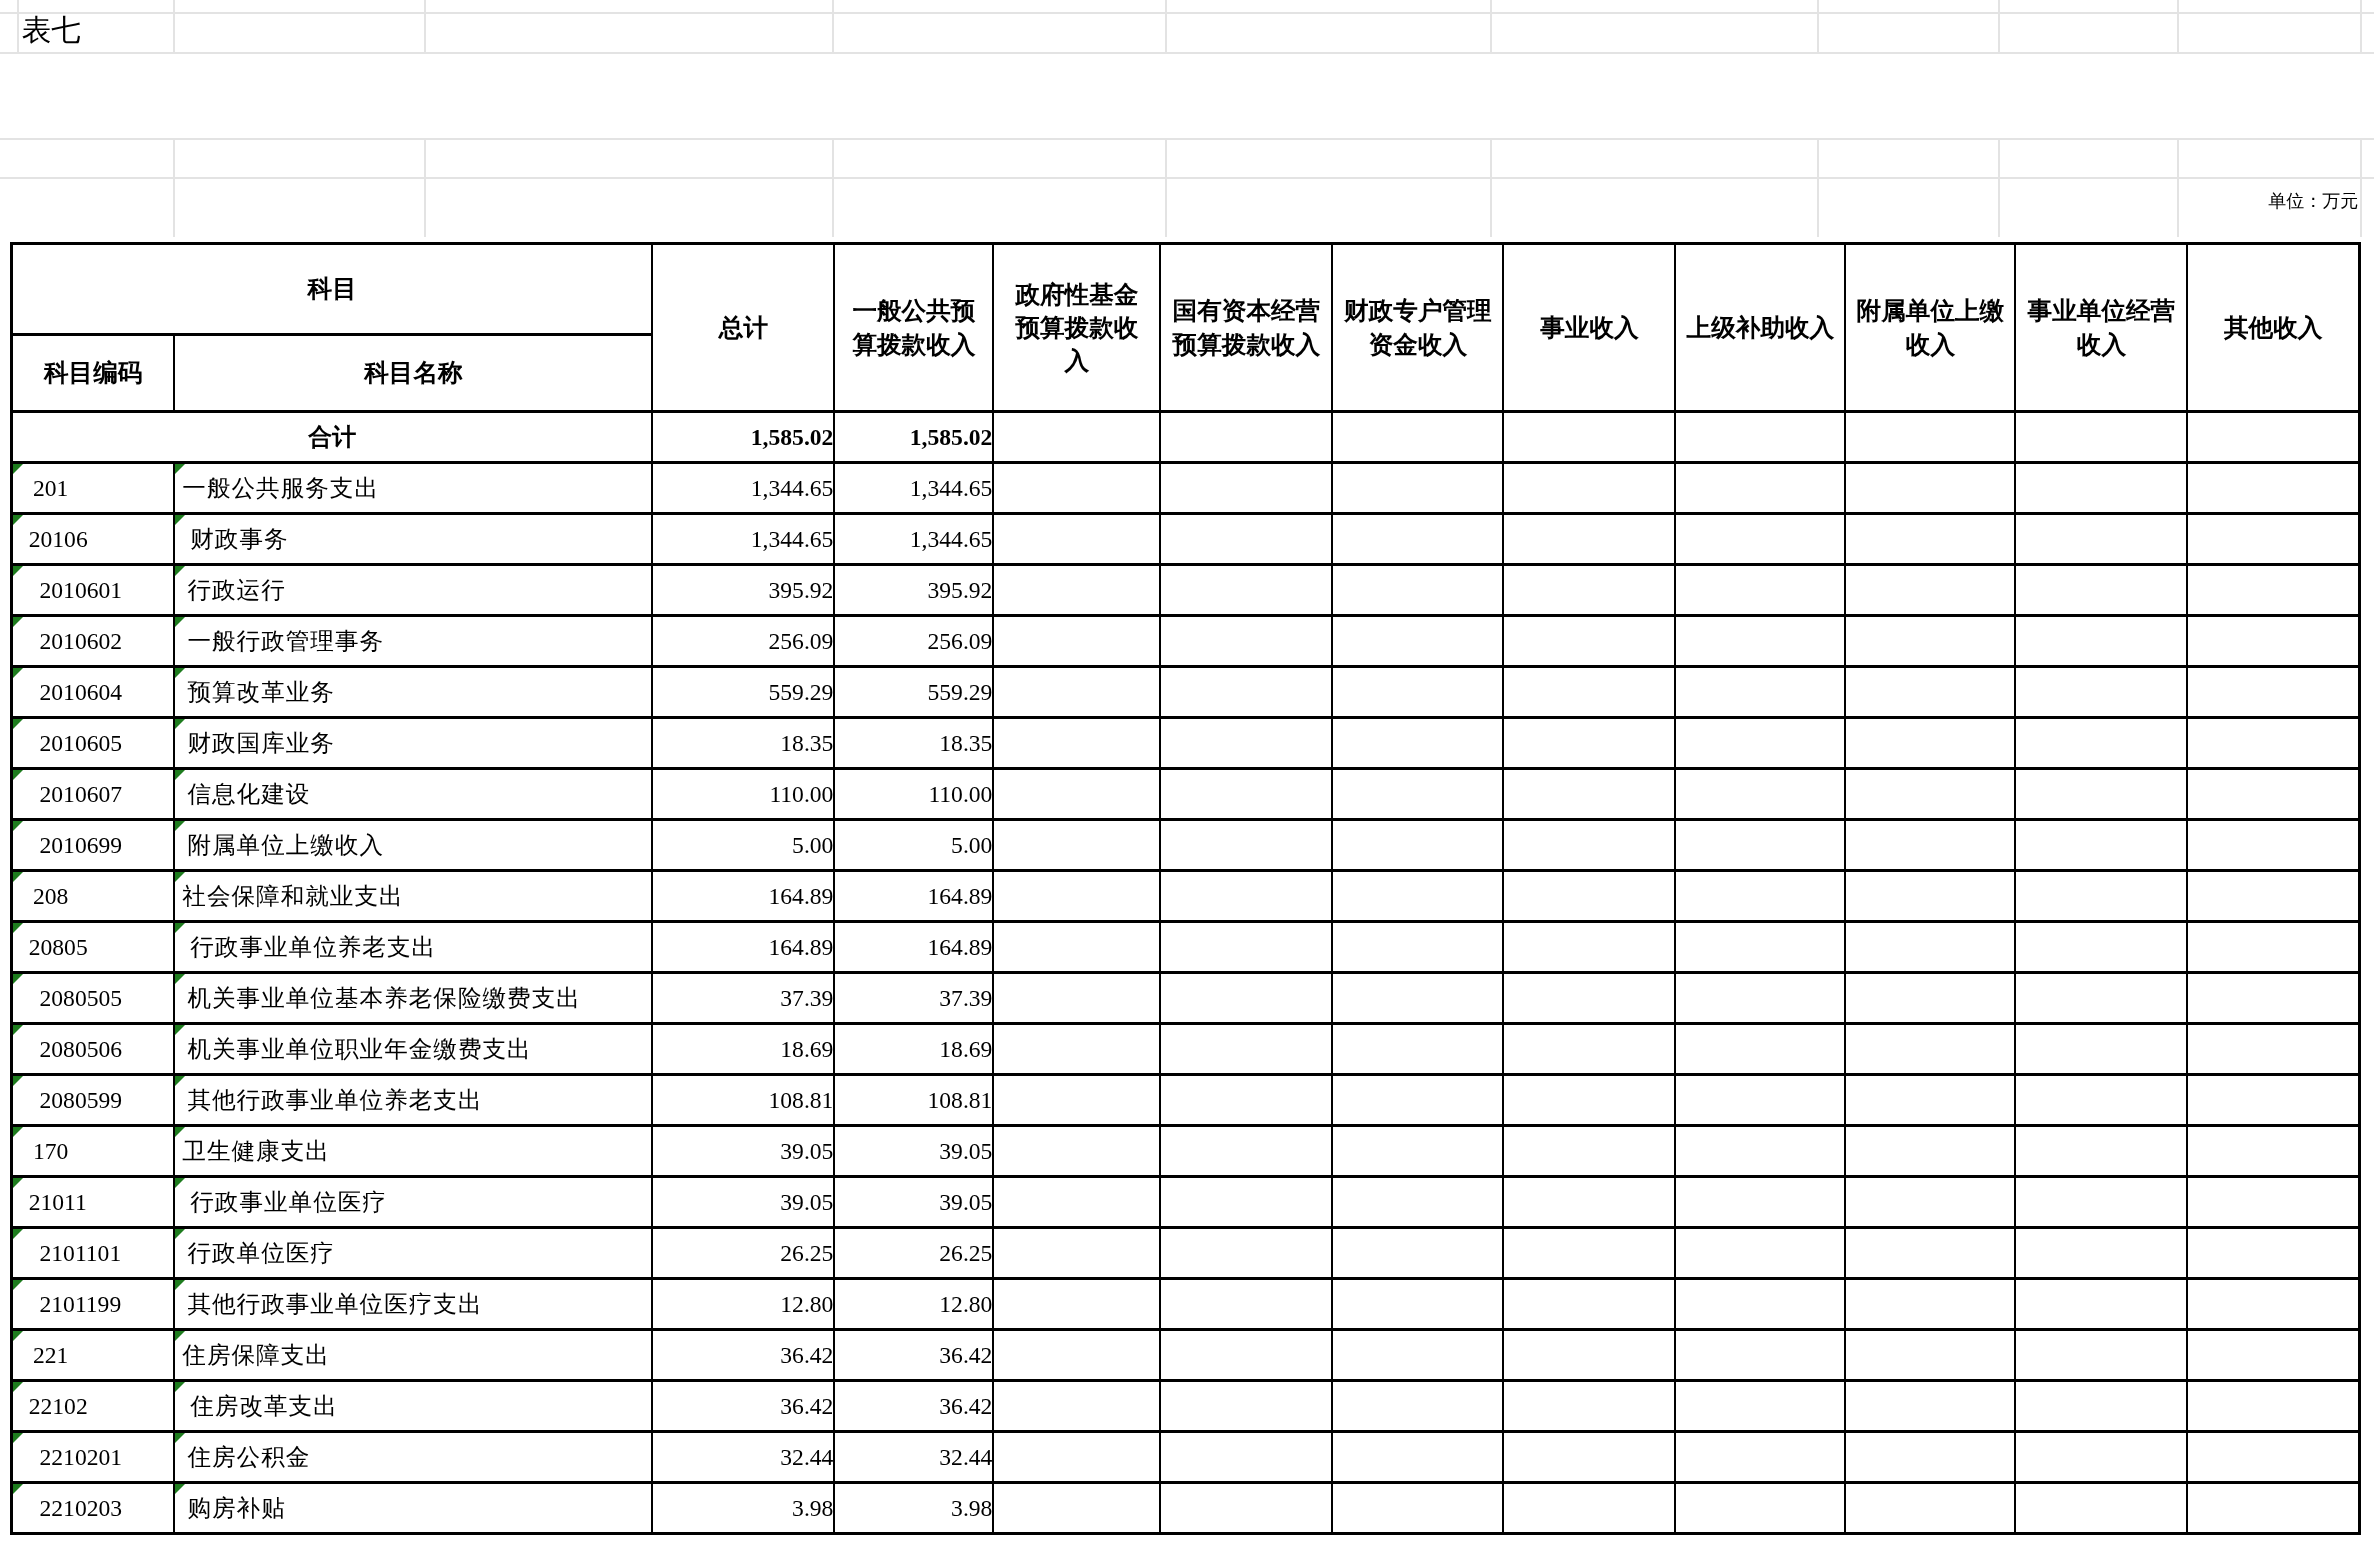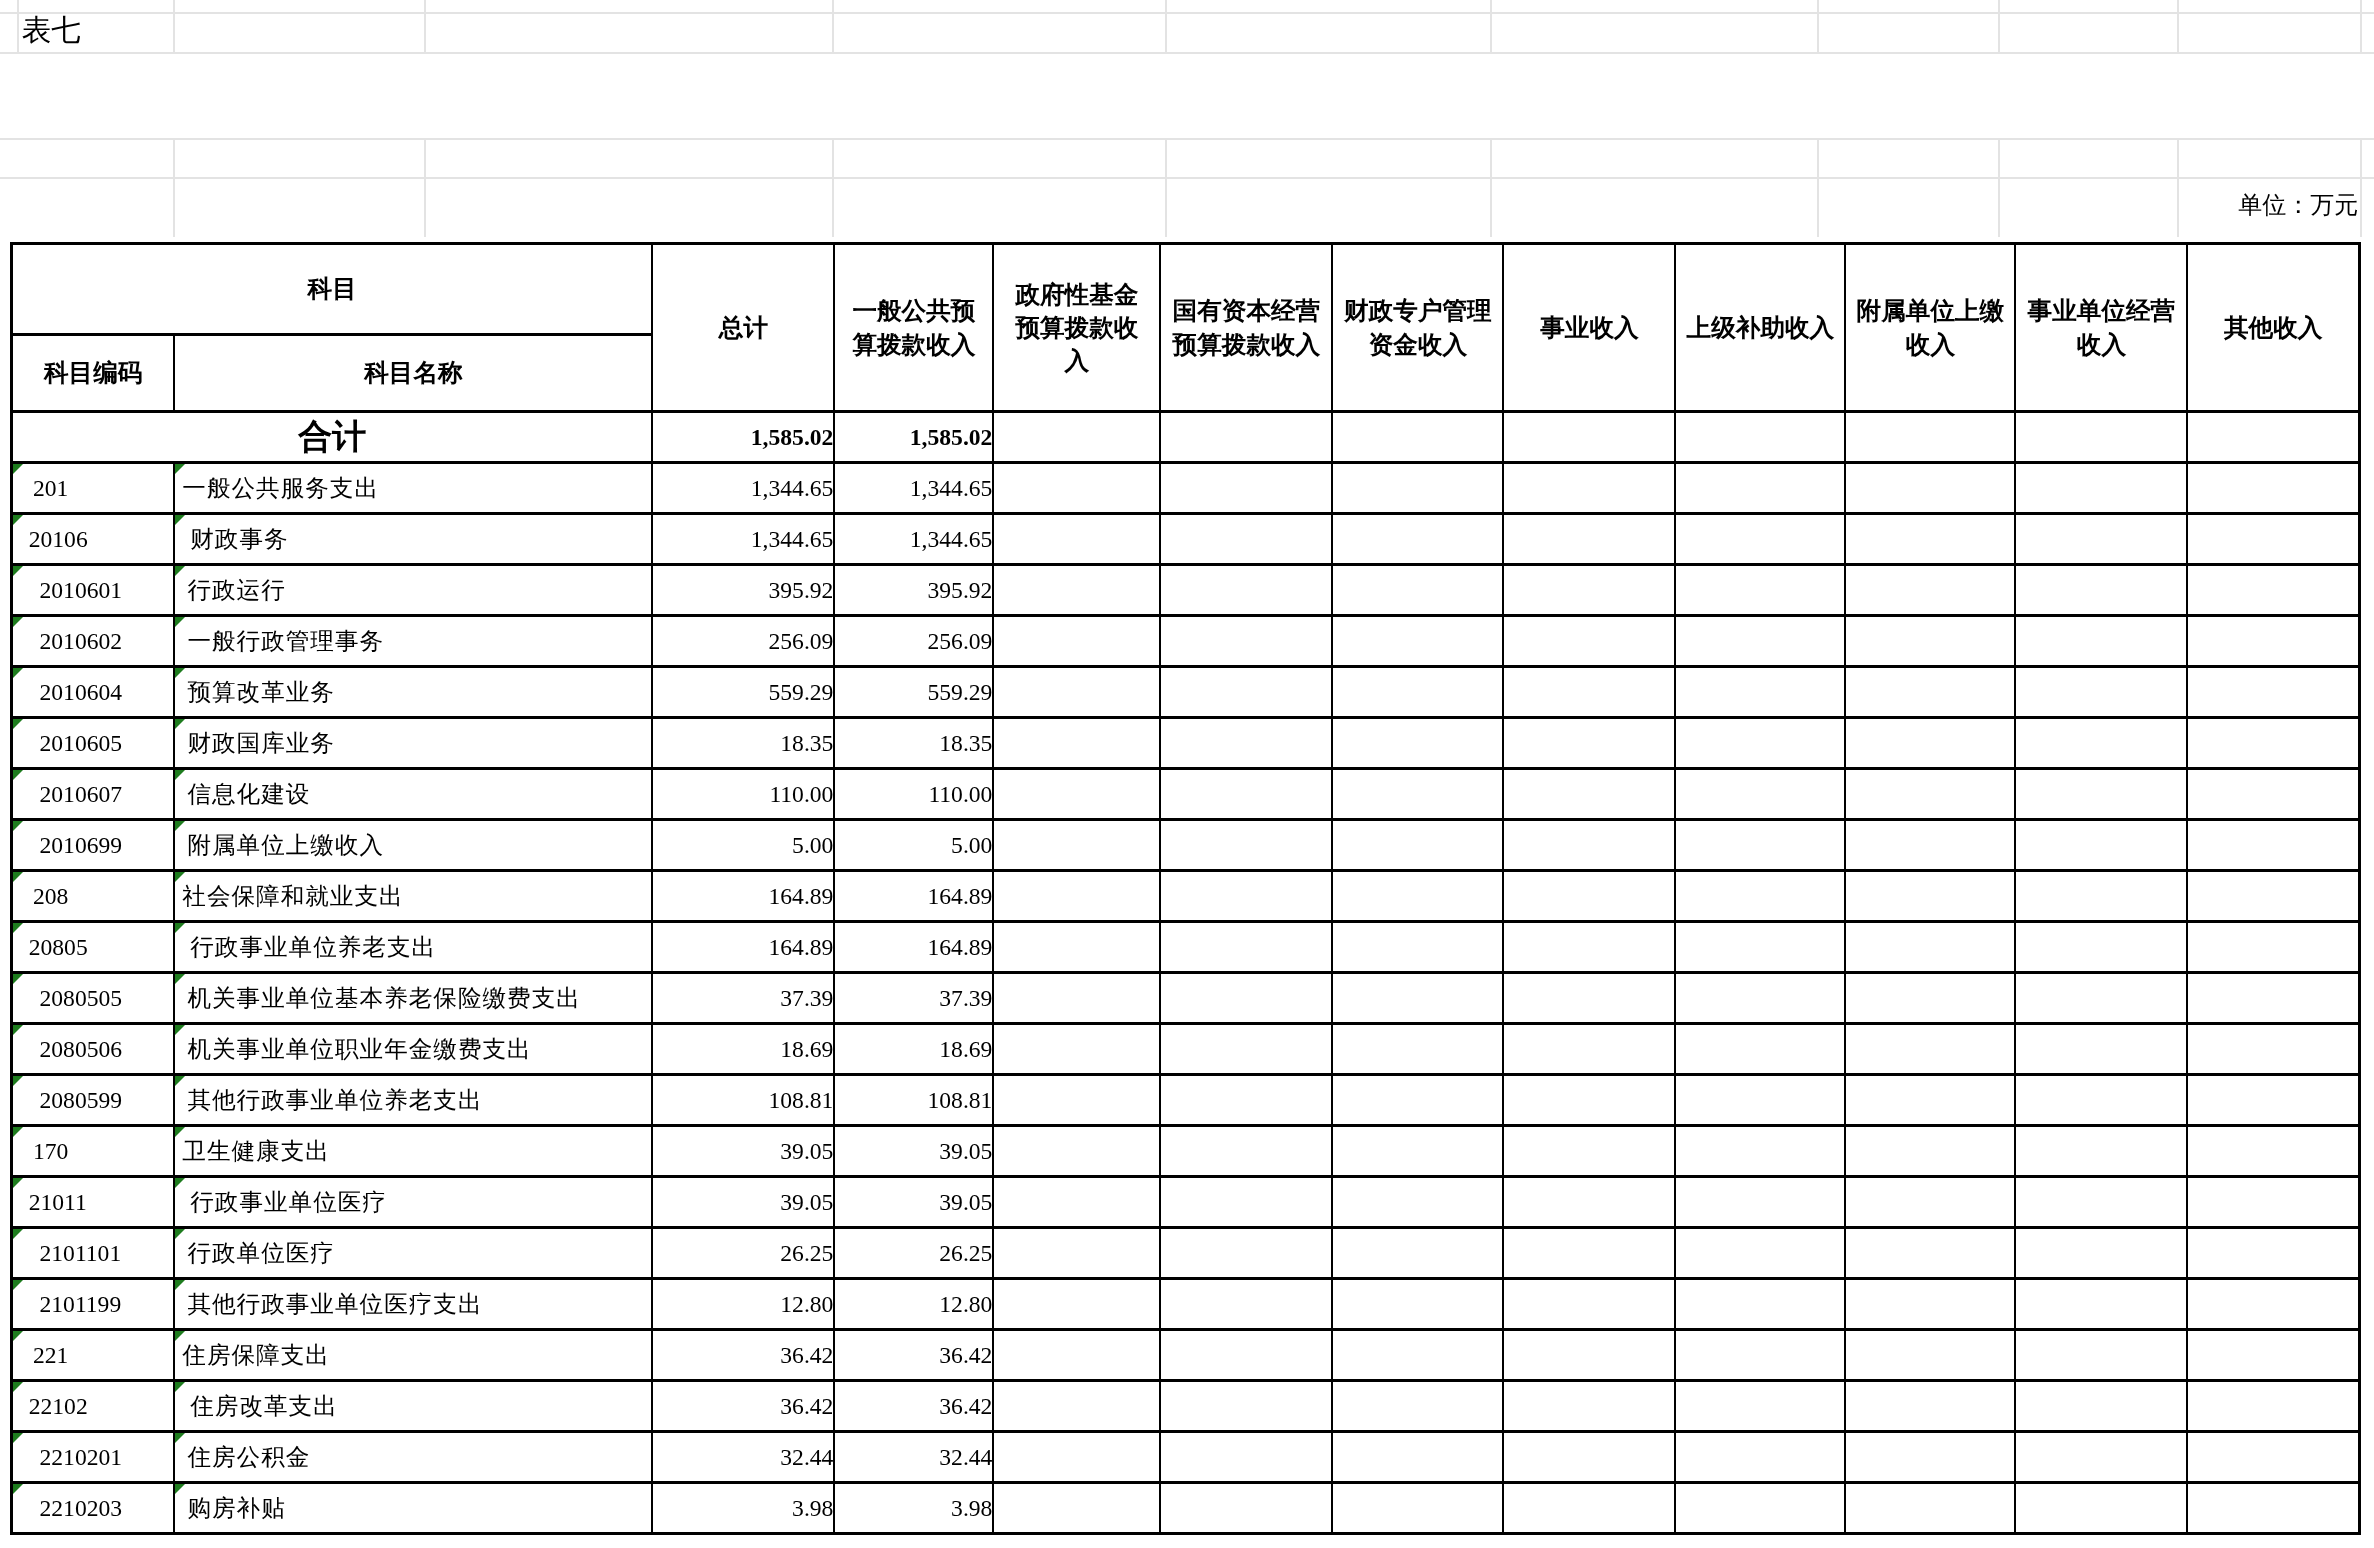--- a/index.html
+++ b/index.html
@@ -11,21 +11,21 @@
 
   
   .hline{position:absolute;left:0;width:2374px;height:2px;background:#e3e3e3;}
   .vline{position:absolute;width:2px;background:#e3e3e3;}
 
   .sheet-label{position:absolute;left:21.7px;top:11.8px;font-size:29.6px;line-height:37px;}
   .title{
     position:absolute;left:0;top:53px;width:2370px;height:85px;line-height:85px;
     text-align:center;font-size:55px;font-weight:bold;letter-spacing:2px;
   }
-  .unit-note{position:absolute;right:15.8px;top:189px;font-size:24px;}
+  .unit-note{position:absolute;right:15.8px;top:189px;font-size:18px;}
 
   table.budget{
     position:absolute;left:9.9px;top:242px;width:2350px;
     table-layout:fixed;border-collapse:collapse;background:#fff;border:3px solid #000;
   }
   table.budget th,table.budget td{
     border-left:2px solid #000;border-right:2px solid #000;
     border-top:3px solid #000;border-bottom:3px solid #000;
     padding:0;vertical-align:middle;overflow:hidden;position:relative;
     background:#fff;
@@ -33,21 +33,21 @@
   table.budget th{
     font-family:"Liberation Sans","DejaVu Sans",sans-serif;
     font-weight:bold;font-size:24.6px;line-height:1.35;text-align:center;padding:0 9.9px;
   }
   thead tr.r1{height:91px;}
   thead tr.r2{height:77px;}
   tbody tr{height:51px;}
   tbody td{font-size:23.6px;}
   .num{text-align:right;padding-right:6.9px;font-family:"Liberation Serif","DejaVu Serif",serif;}
   .boldv{font-weight:bold;}
-  .total-label{text-align:center;font-weight:bold;font-size:34px;}
+  .total-label{text-align:center;font-weight:bold;font-size:24px;}
   .code{text-align:left;white-space:nowrap;}
   .code.lvl1{padding-left:20px;}
   .code.lvl2{padding-left:15.8px;}
   .code.lvl3{padding-left:26.6px;}
   .name{text-align:left;white-space:nowrap;letter-spacing:1px;}
   .name.lvl1{padding-left:6.9px;}
   .name.lvl2{padding-left:14.8px;}
   .name.lvl3{padding-left:12px;}
   
   .tri::before{

